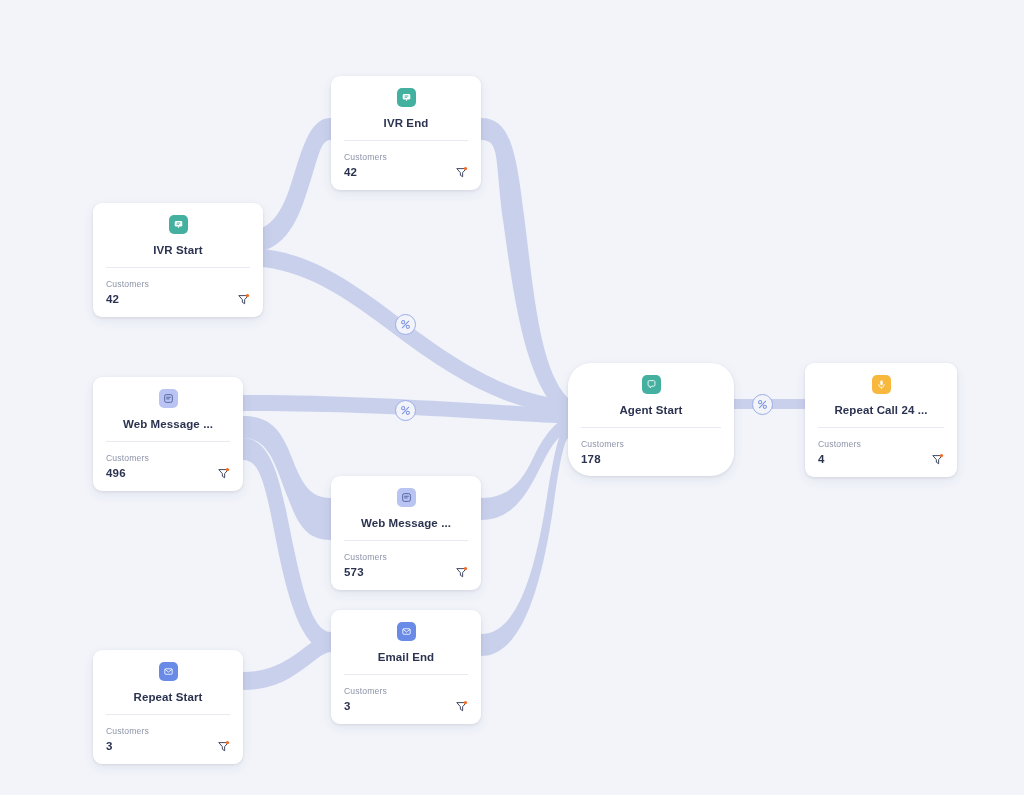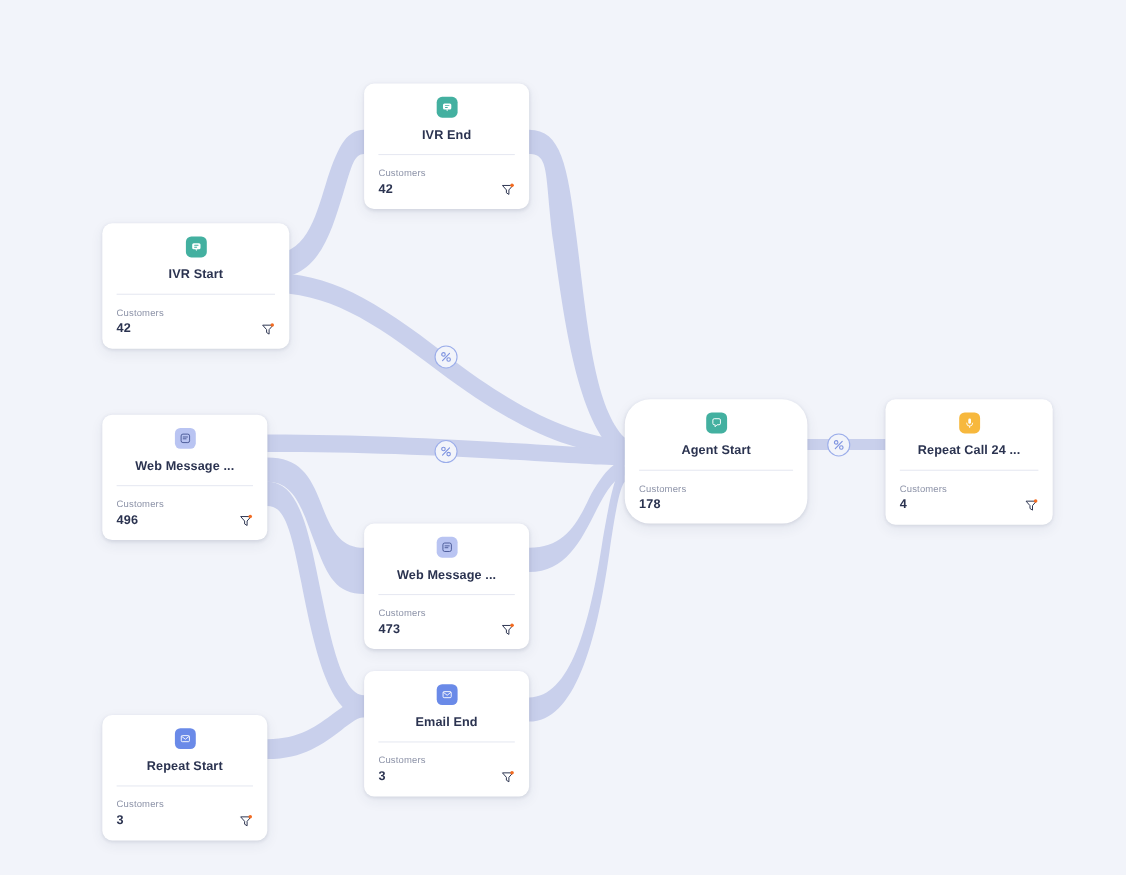--- a/index.html
+++ b/index.html
@@ -246,21 +246,21 @@
         <svg width="11" height="11" viewBox="0 0 16 16" fill="none">
           <rect x="2.4" y="2.4" width="11.2" height="11.2" rx="2.4" fill="none" stroke="#3a4a8a" stroke-width="1.1"></rect>
           <path d="M5.2 6.2 H10.8 M5.2 8.6 H9" stroke="#3a4a8a" stroke-width="1.1" stroke-linecap="round"></path>
         </svg>
       </span>
       <span class="node-title">Web Message ...</span>
     </div>
     <div class="node-divider"></div>
     <div class="metric-label">Customers</div>
     <div class="metric-row">
-      <span class="metric-value">473</span>
+      <span class="metric-value">573</span>
       <span class="filter-icon">
         <svg width="13" height="13" viewBox="0 0 16 16">
           <path d="M2.2 3.2 H13.8 L9.4 8.2 V13.2 L6.6 11.4 V8.2 Z" fill="none" stroke="#2b3350" stroke-width="1.1" stroke-linejoin="round"></path>
           <circle cx="12.9" cy="3.1" r="2.0" fill="#f26b21"></circle>
         </svg>
       </span>
     </div>
   </div>
 
   <div class="node-card" style="left:568px; top:363px; width:166px;border-radius:23px;">

